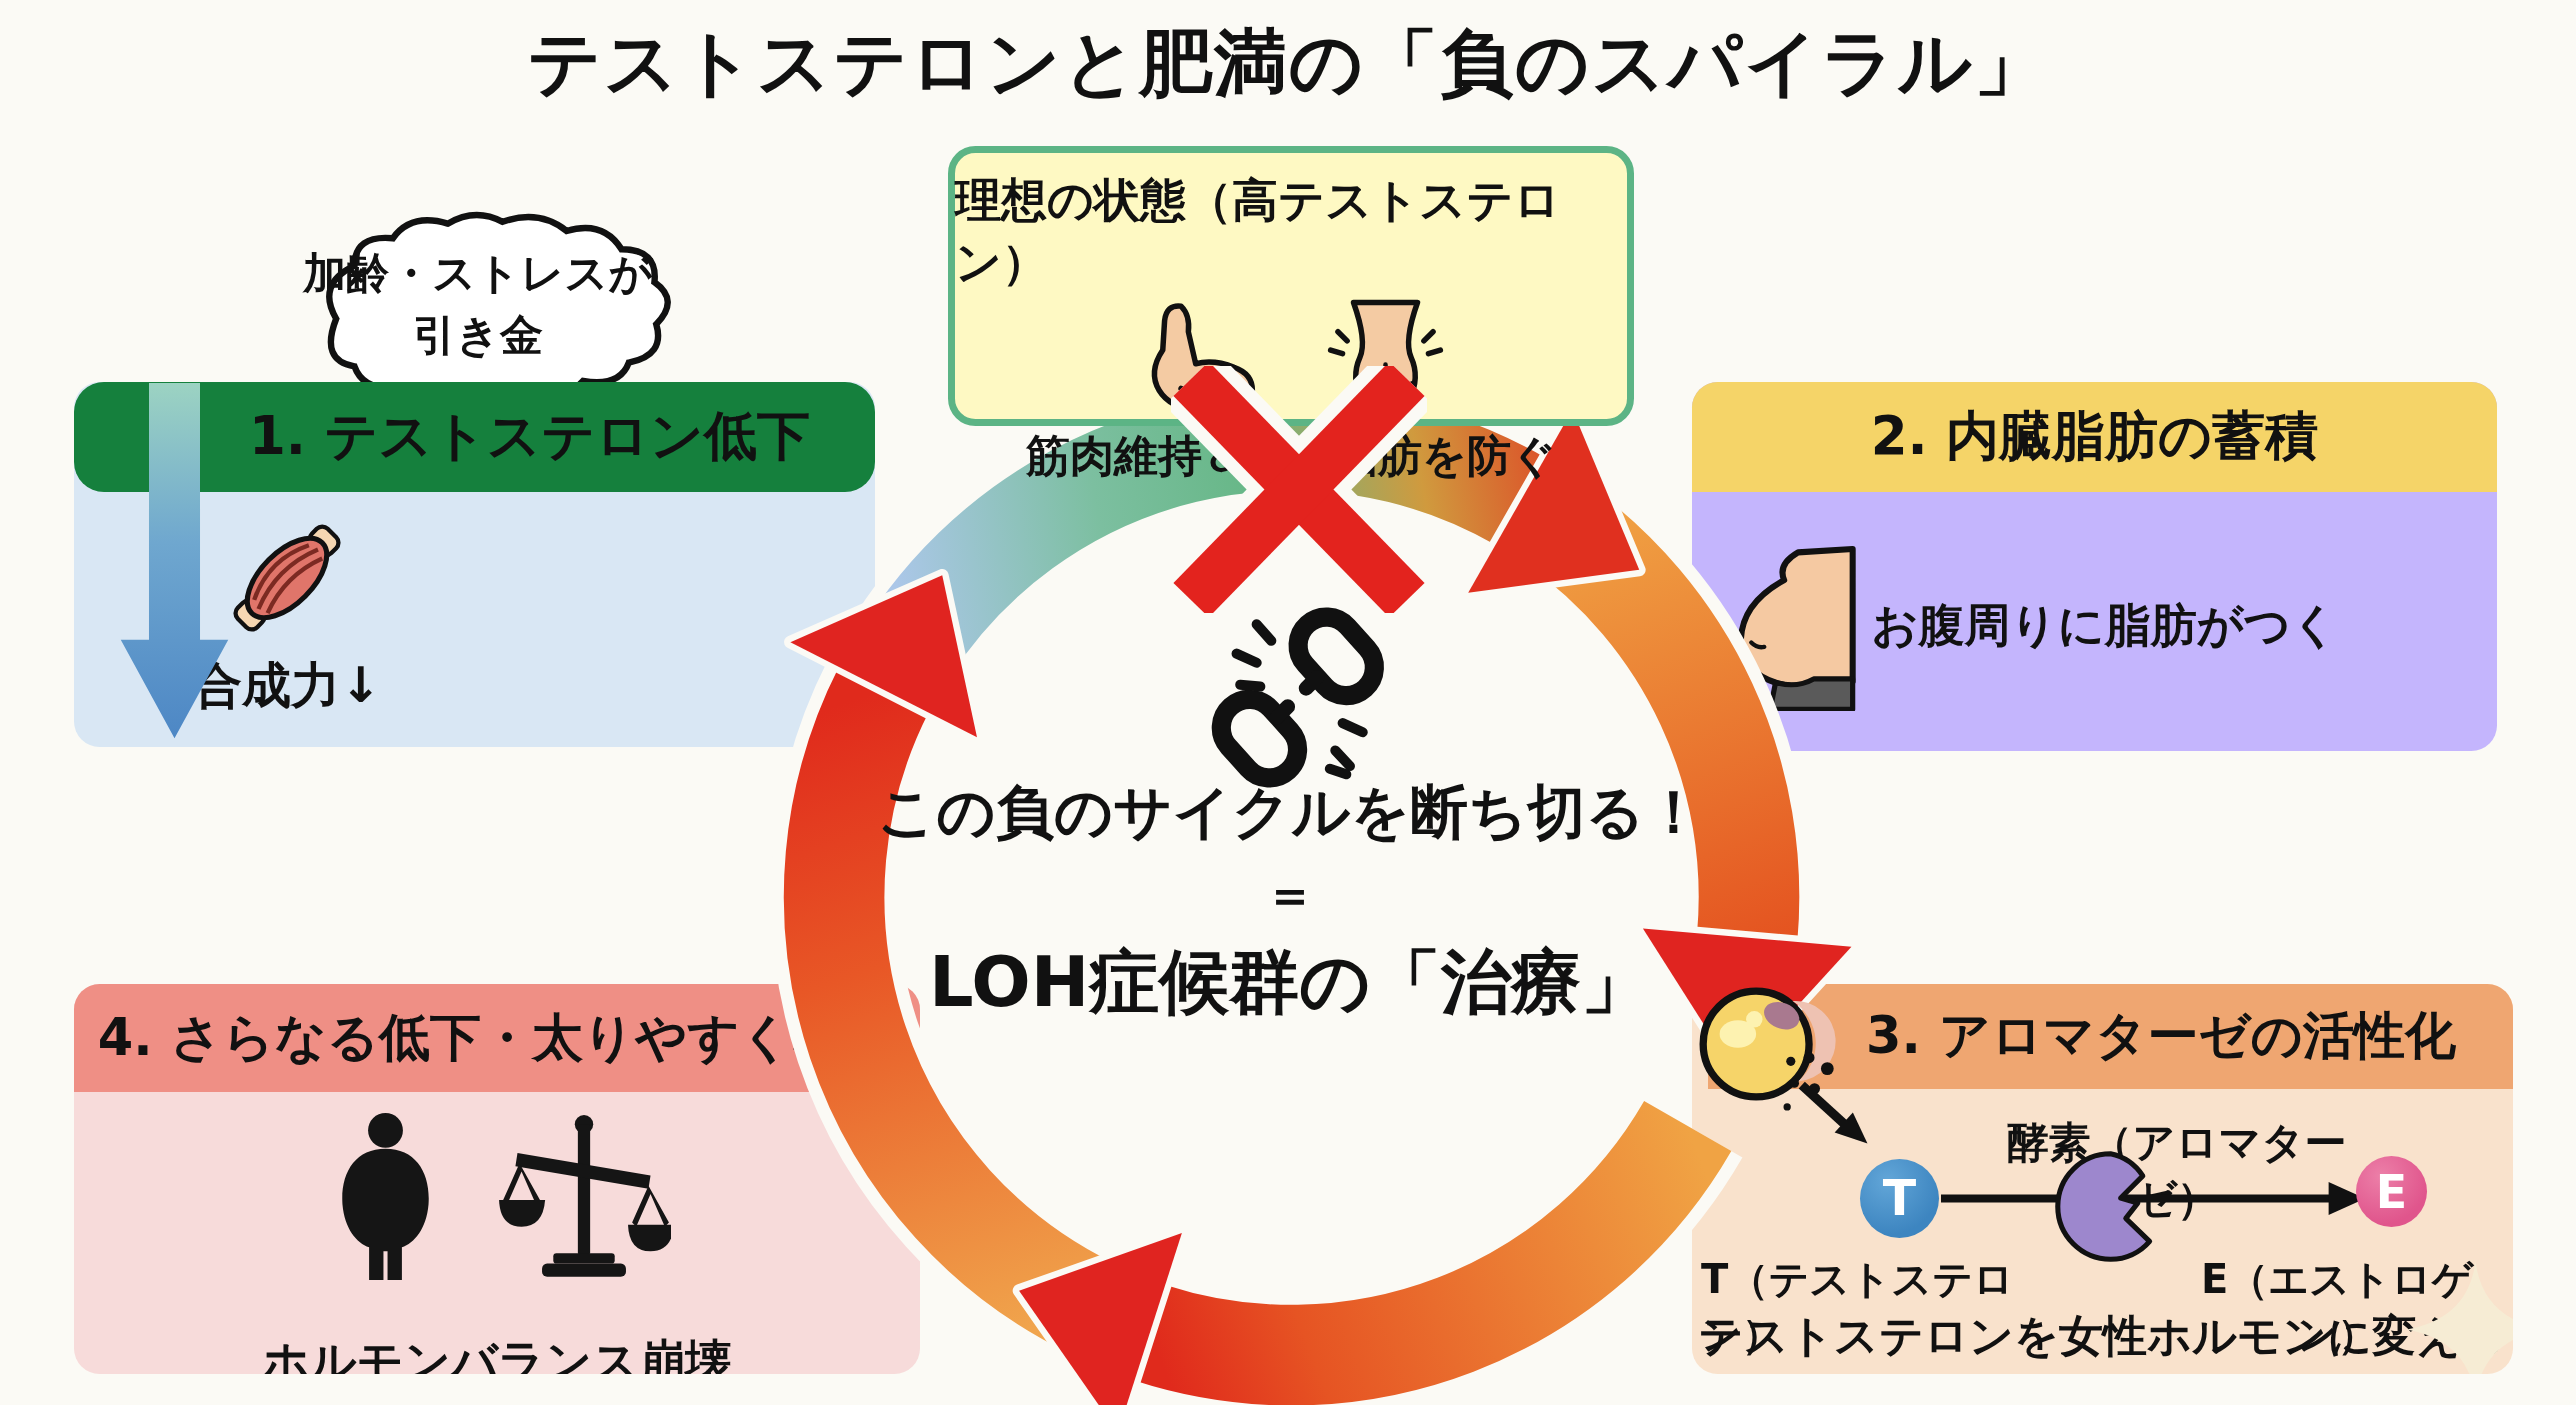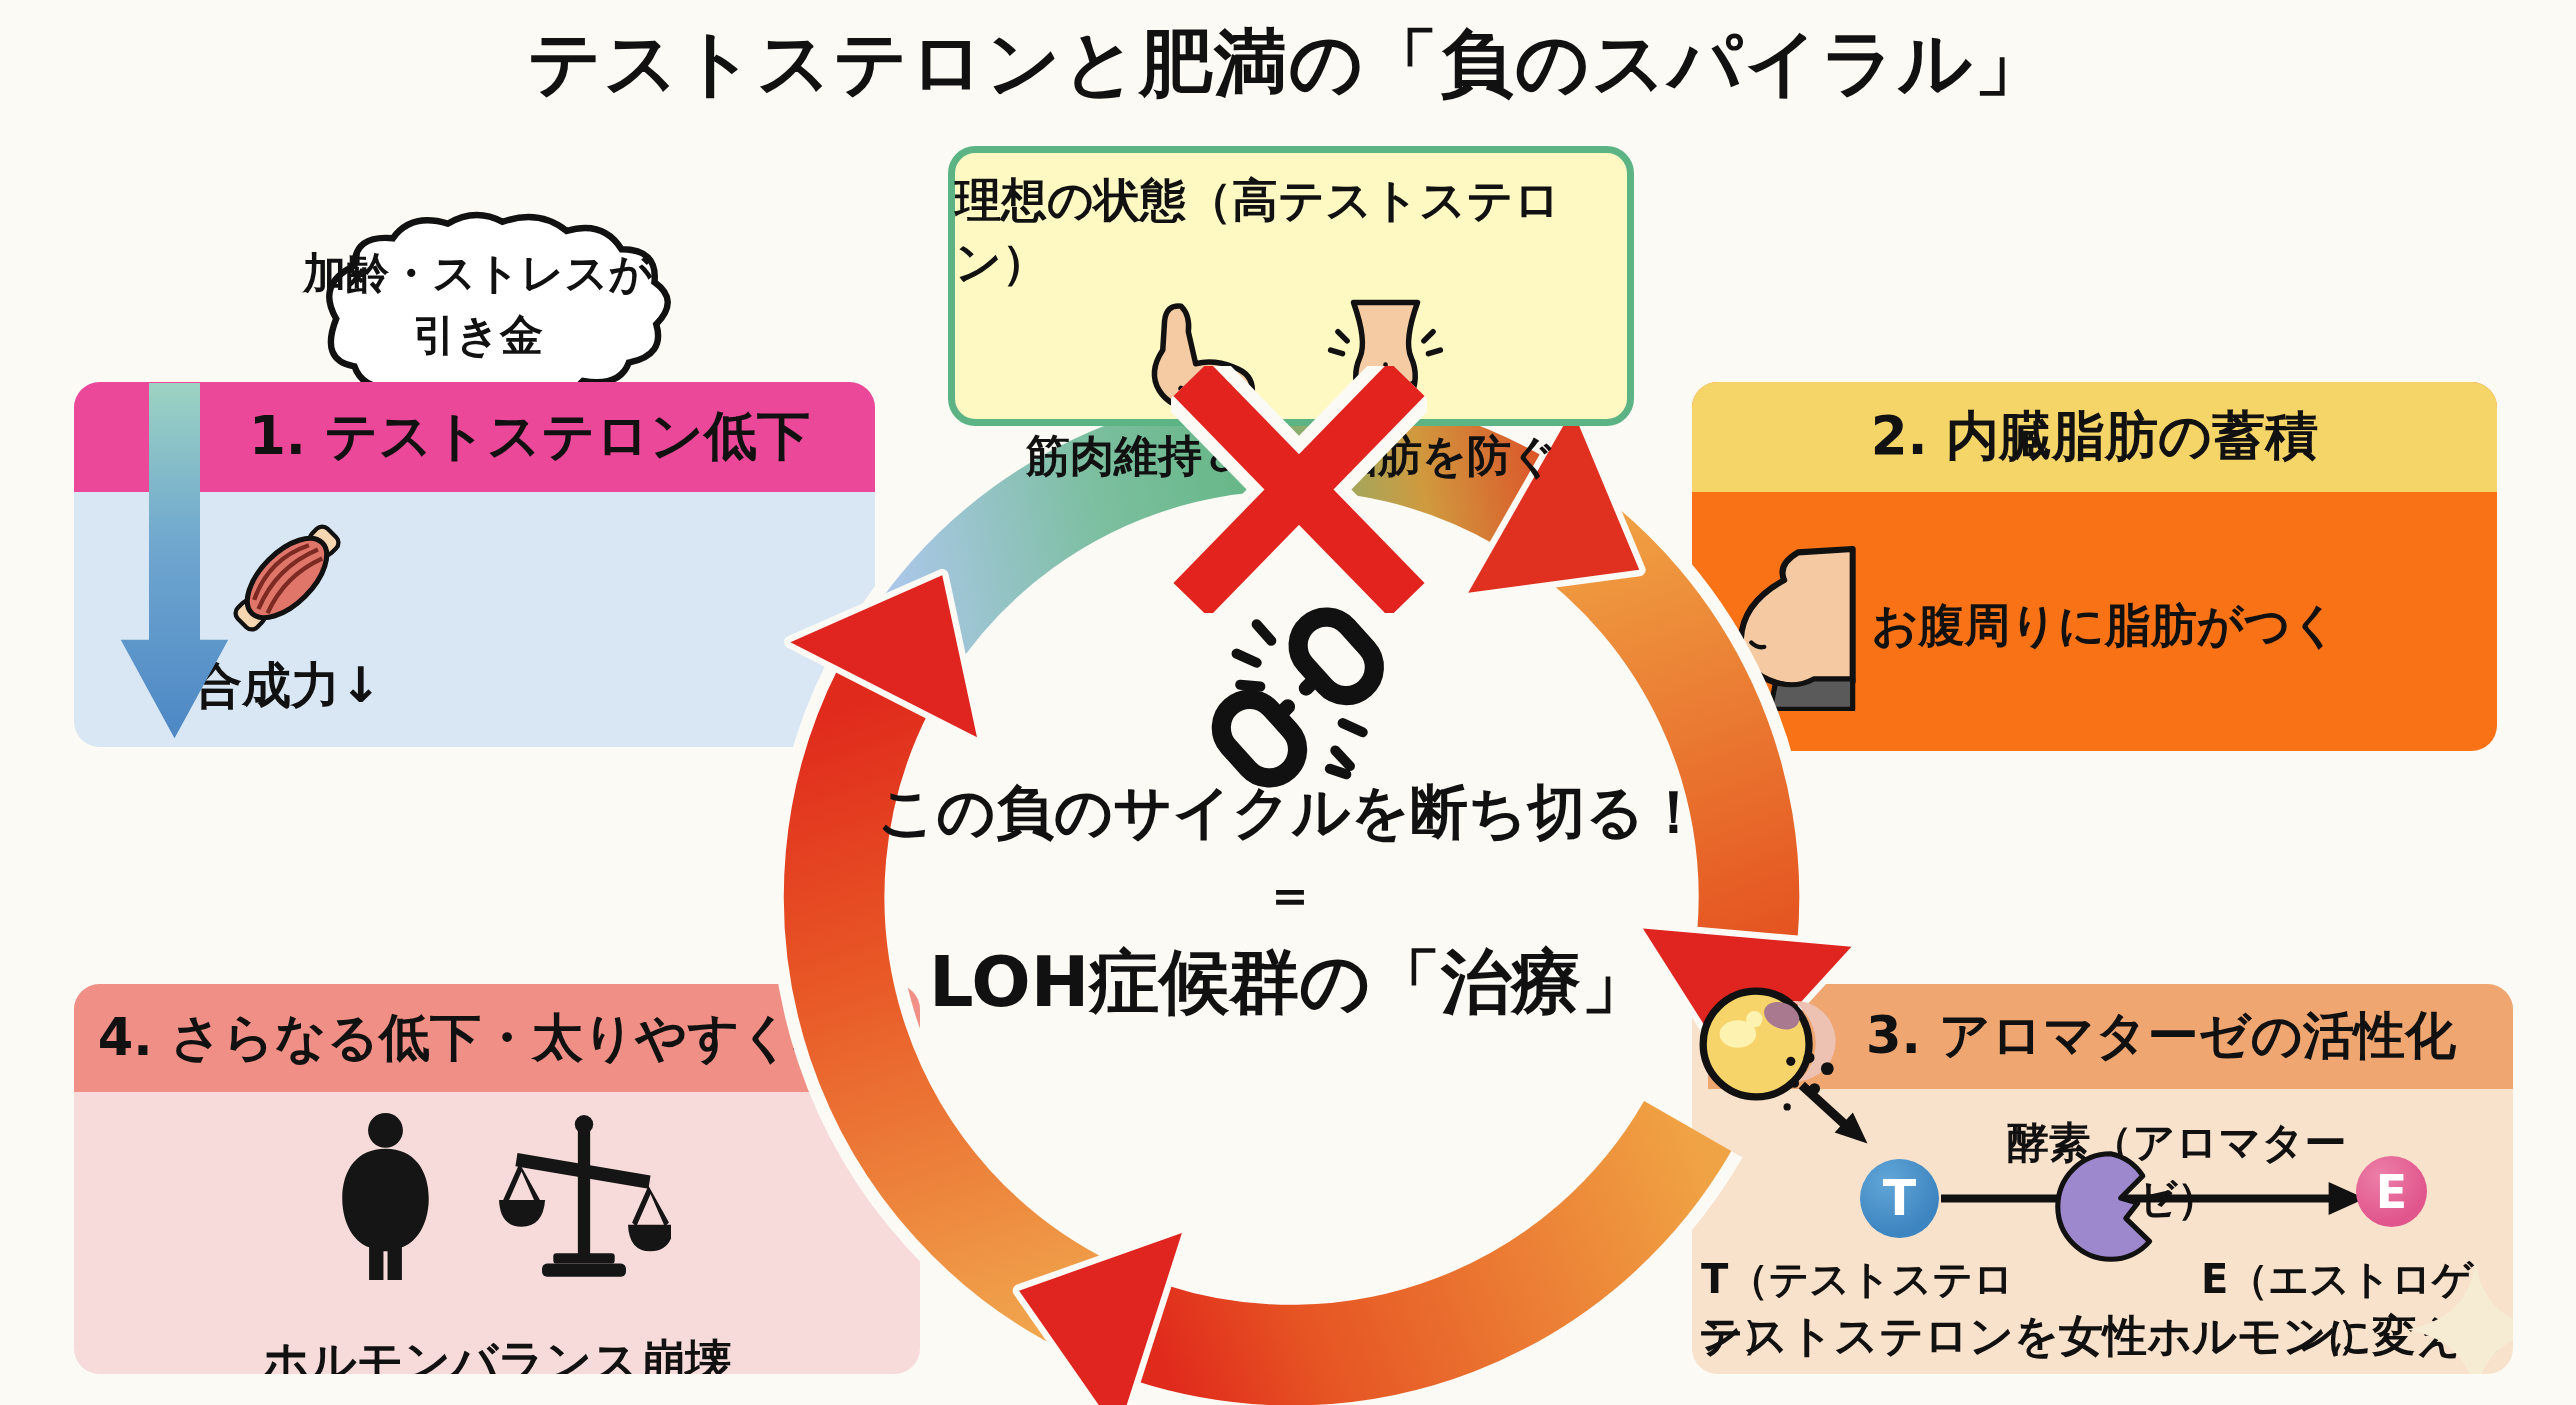--- a/index.html
+++ b/index.html
@@ -25,27 +25,27 @@
   
   .box{position:absolute;border-radius:25.6px;overflow:hidden;display:flex;flex-direction:column;z-index:1;}
   .box .hdr{
     height:110px;flex:0 0 auto;display:flex;align-items:center;justify-content:center;
     font-weight:900;font-size:53px;
   }
   .box .body{flex:1;display:flex;flex-direction:row;align-items:center;}
   .caption{font-weight:900;font-size:46px;text-align:center;}
   
   .box1{left:74px;top:382px;width:801px;height:365px;background:#d9e7f4;}
-  .box1 .hdr{background:#ec4899;padding-left:110px;}
+  .box1 .hdr{background:#15803d;padding-left:110px;border-radius:30px;}
   .box1 .body{flex-direction:column;justify-content:center;align-items:flex-start;gap:156px;padding-left:119px;padding-top:12.8px;}
   .iconcol{display:flex;flex-direction:column;align-items:center;gap:1.8px;}
   .iconcol .caption{font-size:49px;}
   .arrow-down{position:absolute;left:44px;top:0;z-index:2;}
   
-  .box2{left:1692px;top:382px;width:805px;height:369px;background:#f97316;}
+  .box2{left:1692px;top:382px;width:805px;height:369px;background:#c4b5fd;}
   .box2 .hdr{background:#f5d468;}
   .box2 .body{padding-top:9.1px;gap:5.5px;}
   
   .box4{left:74px;top:984px;width:846px;height:390px;background:#f7dbda;}
   .box4 .hdr{background:#ef8f85;height:108px;font-size:51px;}
   .box4 .body{flex-direction:row;flex-wrap:wrap;justify-content:center;align-items:flex-start;gap:50px;padding-top:16.5px;}
   .box4 .caption{width:100%;margin-top:-3.7px;}
   
   .box3{left:1692px;top:984px;width:821px;height:390px;background:#f9e2cc;}
   .box3 .hdr{background:#efa671;height:105px;font-size:51px;padding-left:101px;margin-left:16px;}

